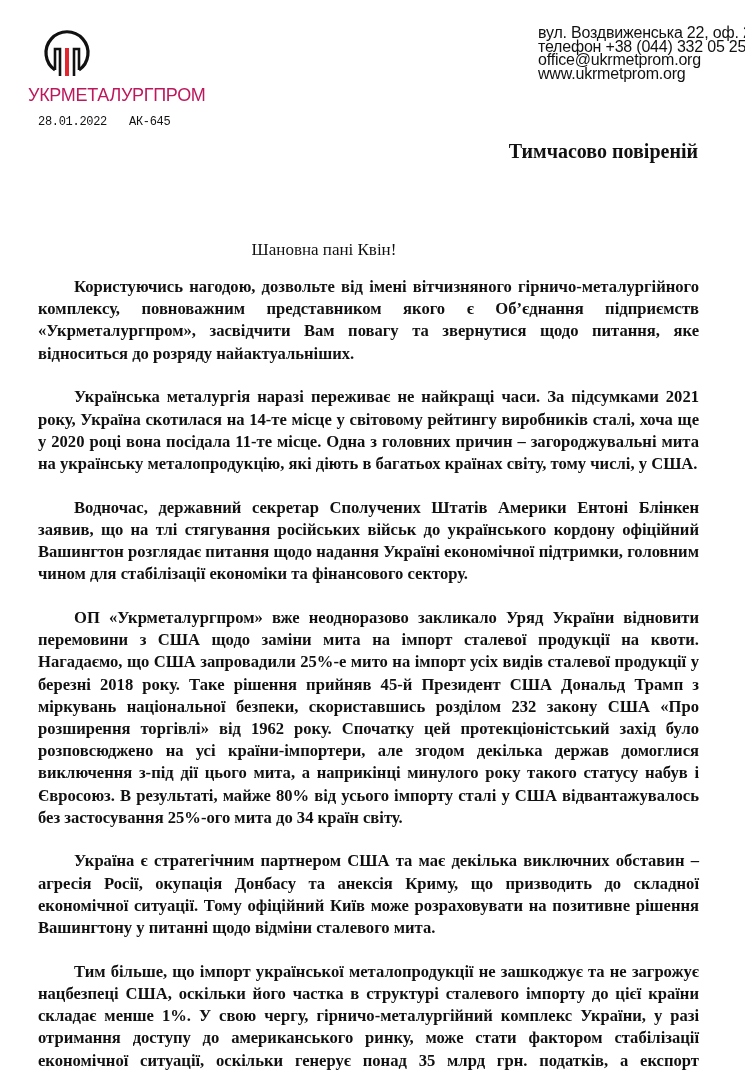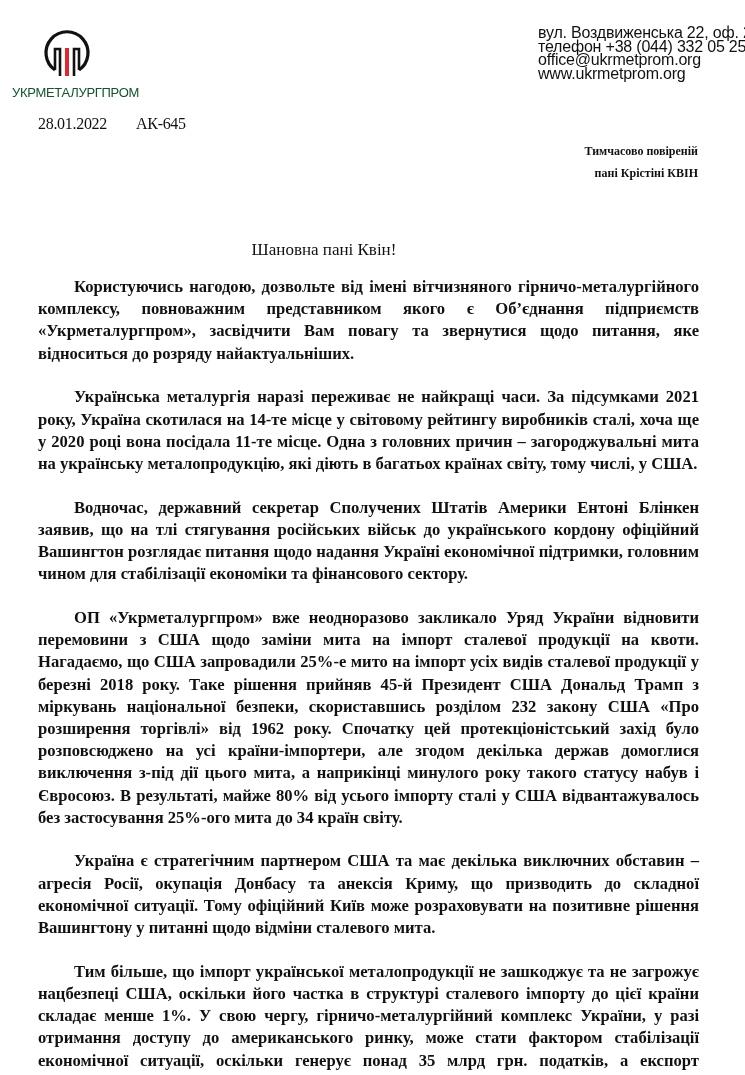--- a/index.html
+++ b/index.html
@@ -1,25 +1,25 @@
 <!DOCTYPE html>
 <html><head>
 <meta charset="utf-8">
 <style>
   html, body { margin: 0; padding: 0; background: #ffffff; }
   body { width: 745px; height: 1075px; position: relative; overflow: hidden; color: #111; }
   .logo { position: absolute; left: 12px; top: 14px; width: 120px; }
   .logo svg { position: absolute; left: 30px; top: 8px; }
-  .logo-text { position: absolute; left: 0; top: 71px; font-family: "Liberation Sans", sans-serif; font-size: 13px; letter-spacing: -0.3px; white-space: nowrap; color: #14532d; }
+  .logo-text { position: absolute; left: 16px; top: 71px; font-family: "Liberation Sans", sans-serif; font-size: 18px; letter-spacing: -0.3px; white-space: nowrap; color: #be185d; }
   .contacts { position: absolute; left: 538px; top: 26px; font-family: "Liberation Sans", sans-serif; font-size: 16px; line-height: 13.7px; color: #111; letter-spacing: -0.2px; }
   .contacts div { white-space: nowrap; }
-  .meta { position: absolute; top: 115px; font-family: Liberation Serif, serif; font-size: 16px; letter-spacing: -0.3px; }
+  .meta { position: absolute; top: 115px; font-family: Liberation Mono, monospace; font-size: 12px; letter-spacing: -0.3px; }
   .meta-date { left: 38px; }
-  .meta-ref { left: 136px; text-align: right; }
-  .addressee { position: absolute; right: 47px; top: 140px; text-align: right; font-family: "Liberation Serif", serif; font-weight: bold; font-size: 12px; line-height: 22px; }
+  .meta-ref { left: 129px; text-align: right; }
+  .addressee { position: absolute; right: 47px; top: 140px; text-align: right; font-family: "Liberation Serif", serif; font-weight: bold; font-size: 20px; line-height: 22px; }
   .salutation { position: absolute; left: 0; width: 648px; top: 240px; text-align: center; font-family: "Liberation Serif", serif; font-size: 17px; }
   .body { position: absolute; left: 38px; width: 661px; top: 276px; font-family: "Liberation Serif", serif; font-size: 16.6px; line-height: 22.2px; }
   .body p { margin: 0 0 21.5px 0; text-align: justify; text-indent: 36px; font-weight: bold; }
 </style>
 </head>
 <body>
 
 <div class="logo">
   <svg width="50" height="56" viewBox="0 0 50 56">
     <path d="M13 48 A21 21 0 1 1 37 48" fill="none" stroke="#111" stroke-width="3.2"></path>
@@ -35,21 +35,20 @@
   <div>телефон +38 (044) 332 05 25</div>
   <div>office@ukrmetprom.org</div>
   <div>www.ukrmetprom.org</div>
 </div>
 
 <div class="meta meta-date">28.01.2022</div>
 <div class="meta meta-ref">АК-645</div>
 
 <div class="addressee">
   <div>Тимчасово повіреній</div>
-  <div>пані Крістіні КВІН</div>
 </div>
 
 <div class="salutation">Шановна пані Квін!</div>
 
 <div class="body">
   <p>Користуючись нагодою, дозвольте від імені вітчизняного гірничо-металургійного комплексу, повноважним представником якого є Об’єднання підприємств «Укрметалургпром», засвідчити Вам повагу та звернутися щодо питання, яке відноситься до розряду найактуальніших.</p>
   <p>Українська металургія наразі переживає не найкращі часи. За підсумками 2021 року, Україна скотилася на 14-те місце у світовому рейтингу  виробників сталі, хоча ще у  2020 році вона посідала 11-те місце. Одна з головних причин – загороджувальні мита на українську металопродукцію, які діють в багатьох країнах світу, тому числі, у США.</p>
   <p>Водночас, державний секретар Сполучених Штатів Америки Ентоні Блінкен заявив, що на тлі стягування російських військ до українського кордону офіційний Вашингтон розглядає питання щодо надання Україні економічної підтримки, головним чином для стабілізації економіки та фінансового сектору.</p>
   <p>ОП «Укрметалургпром» вже неодноразово закликало Уряд України відновити перемовини з США щодо заміни мита на імпорт сталевої продукції на квоти. Нагадаємо, що США запровадили 25%-е мито на імпорт усіх видів сталевої продукції у березні 2018 року. Таке рішення прийняв 45-й Президент США Дональд Трамп з міркувань національної безпеки, скориставшись розділом 232 закону США «Про розширення торгівлі» від 1962 року. Спочатку цей протекціоністський захід було розповсюджено на усі країни-імпортери, але згодом декілька держав домоглися виключення з-під дії цього мита, а наприкінці минулого року такого статусу набув і Євросоюз. В результаті, майже 80% від усього імпорту сталі у США відвантажувалось без застосування 25%-ого мита до 34 країн світу.</p>
   <p>Україна є стратегічним партнером США та має декілька виключних обставин – агресія Росії, окупація Донбасу та анексія Криму, що призводить до складної економічної ситуації. Тому офіційний Київ може розраховувати на позитивне рішення Вашингтону у питанні щодо відміни сталевого мита.</p>

